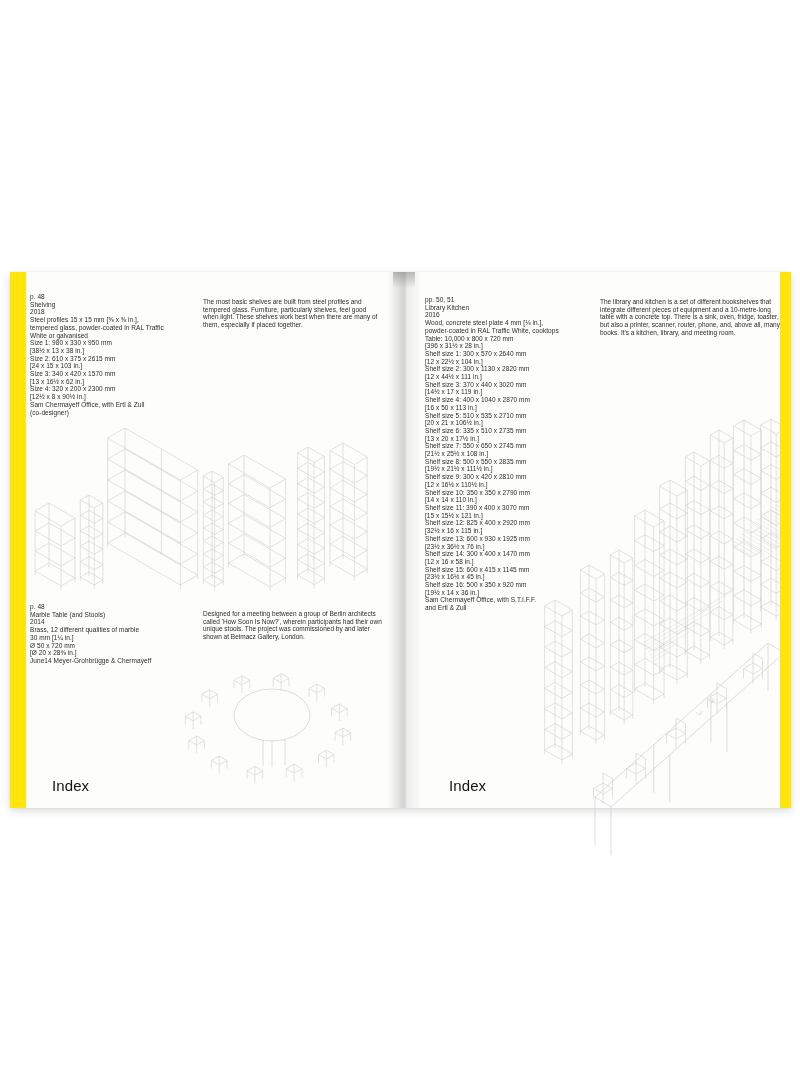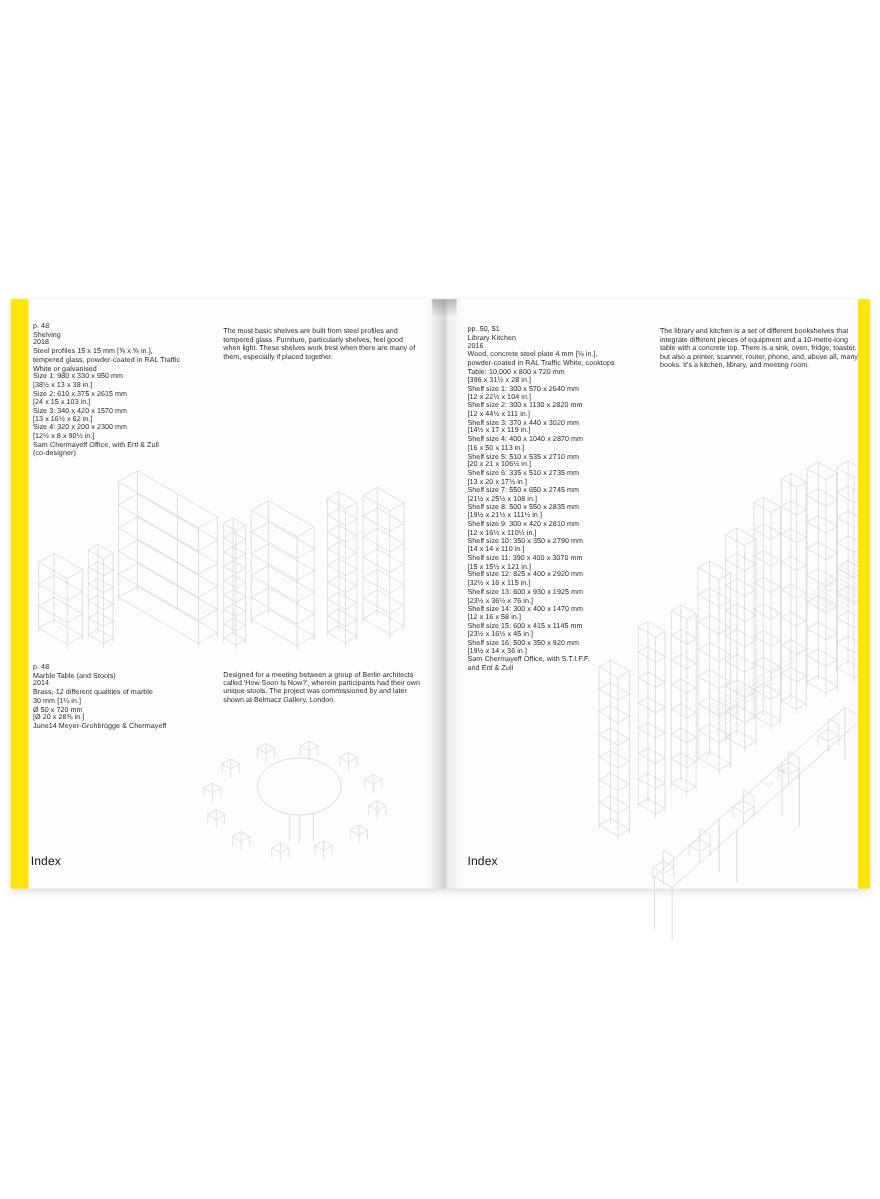--- a/index.html
+++ b/index.html
@@ -16,21 +16,21 @@
   .edge-strip{position:absolute;top:0;height:100%;background:var(--accent);z-index:6;}
   .edge-strip.left{left:0;width:16px;}
   .edge-strip.right{right:0;width:11px;}
   .gutter{position:absolute;left:378px;top:0;width:34px;height:100%;z-index:5;
     background:linear-gradient(to right, rgba(120,120,120,0) 0%, rgba(140,140,140,.38) 48%, rgba(160,160,160,.18) 56%, rgba(120,120,120,0) 100%);}
   .gutter-top{position:absolute;left:383px;top:0;width:22px;height:16px;z-index:5;
     background:linear-gradient(to bottom, rgba(110,110,110,.45), rgba(110,110,110,0));}
   .spec{position:absolute;font-size:6.5px;line-height:7.7px;color:var(--ink);
     white-space:pre-line;letter-spacing:.05px;z-index:2;}
   .desc{position:absolute;font-size:6.5px;line-height:7.7px;color:var(--ink);z-index:2;}
-  .footer-label{position:absolute;font-size:11px;color:#141414;z-index:2;letter-spacing:.1px;}
+  .footer-label{position:absolute;font-size:15px;color:#141414;z-index:2;letter-spacing:.1px;margin-left:24px;}
   svg.illus{position:absolute;z-index:1;overflow:visible;}
 </style>
 </head>
 <body>
 
 <div class="canvas">
   <div class="spread">
 
     <div class="spec" style="left:20px;top:21px;width:168px;">p. 48
 Shelving

